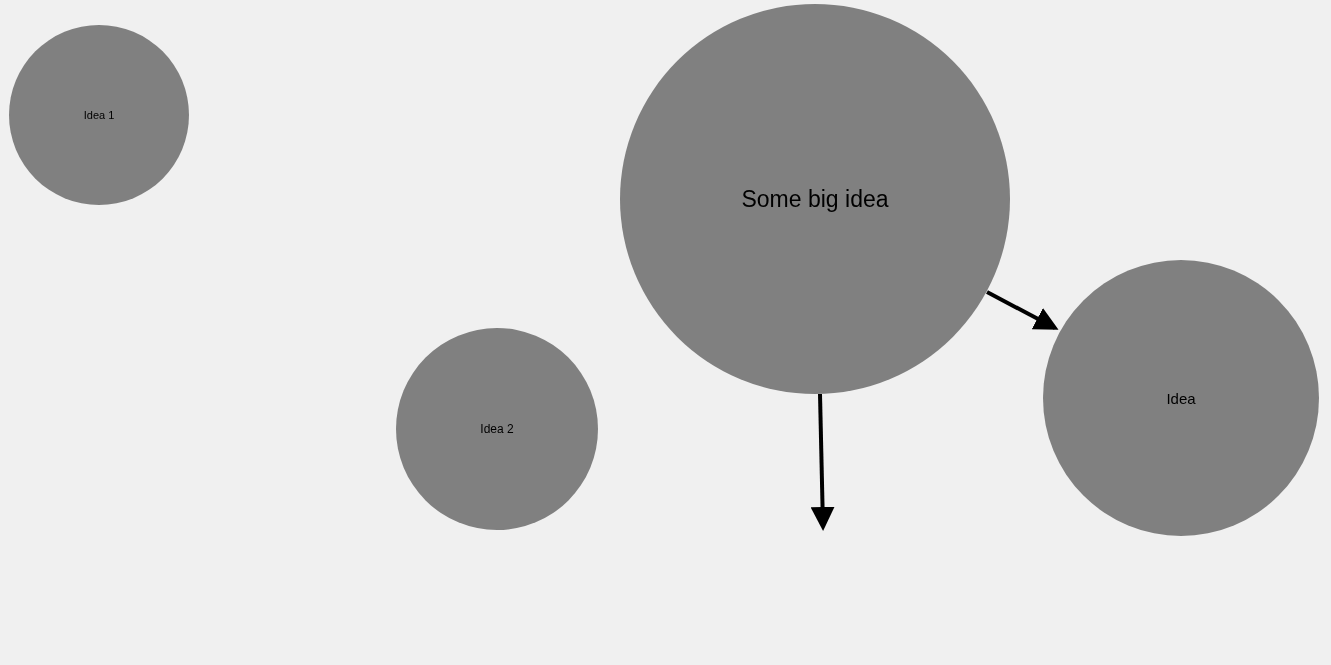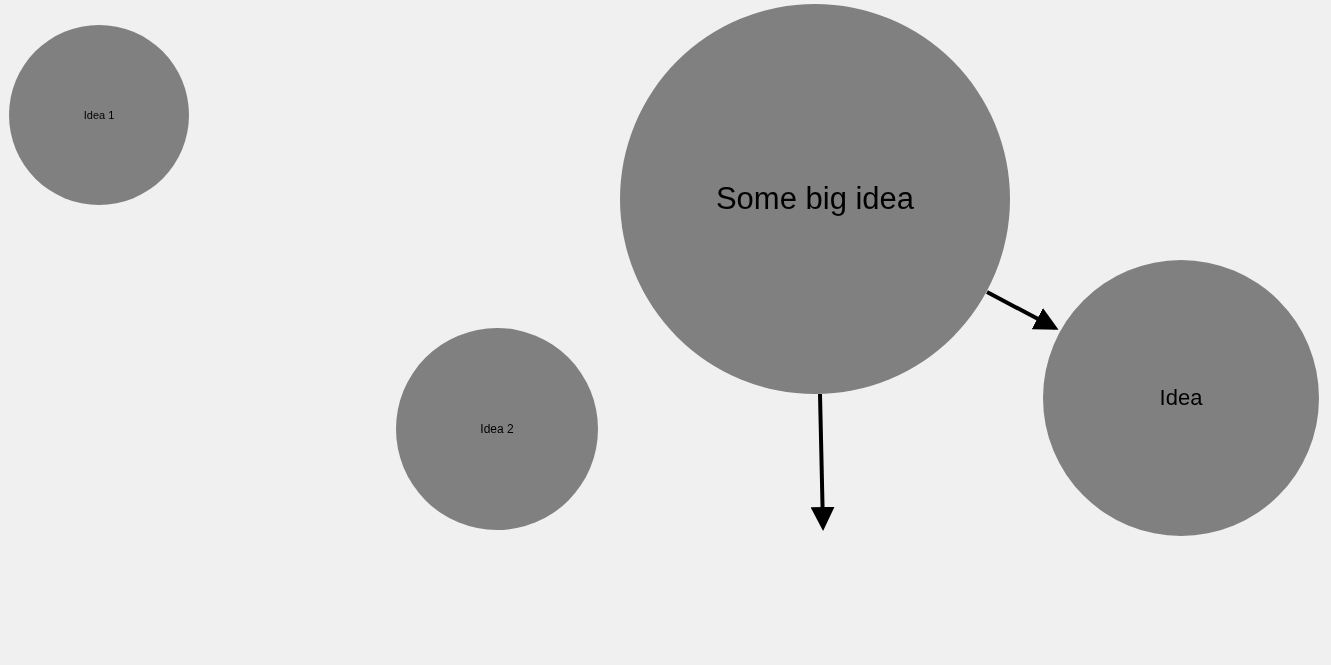--- a/index.html
+++ b/index.html
@@ -30,24 +30,24 @@
     </defs>
     <line x1="820" y1="394" x2="823" y2="527" stroke="#000" stroke-width="4" marker-end="url(#arrowhead)"></line>
     <line x1="987" y1="292" x2="1055" y2="328" stroke="#000" stroke-width="4" marker-end="url(#arrowhead)"></line>
   </svg>
 
   <div class="node" style="left:9px; top:25px; width:180px; height:180px;">
     <span style="font-size:11px;">Idea 1</span>
   </div>
 
   <div class="node" style="left:620px; top:4px; width:390px; height:390px;">
-    <span style="font-size:31px;">Some big idea</span>
+    <span style="font-size:23px;">Some big idea</span>
   </div>
 
   <div class="node" style="left:1043px; top:260px; width:276px; height:276px;">
-    <span style="font-size:22px;">Idea</span>
+    <span style="font-size:15px;">Idea</span>
   </div>
 
   <div class="node" style="left:396px; top:328px; width:202px; height:202px;">
     <span style="font-size:12px;">Idea 2</span>
   </div>
 
 </div>
 
 </body></html>

